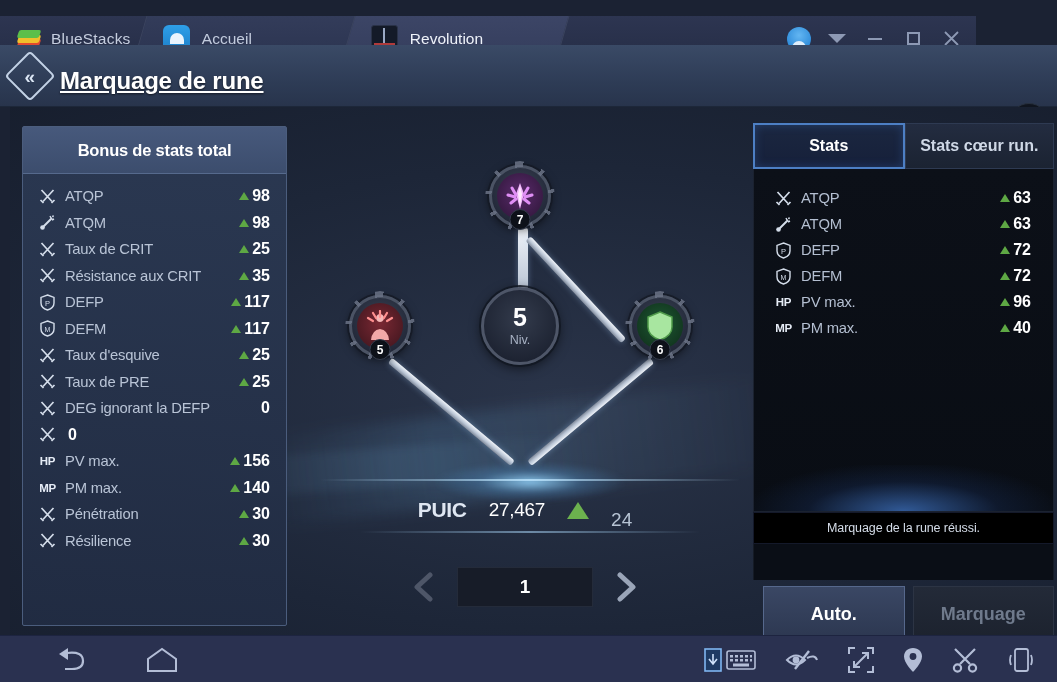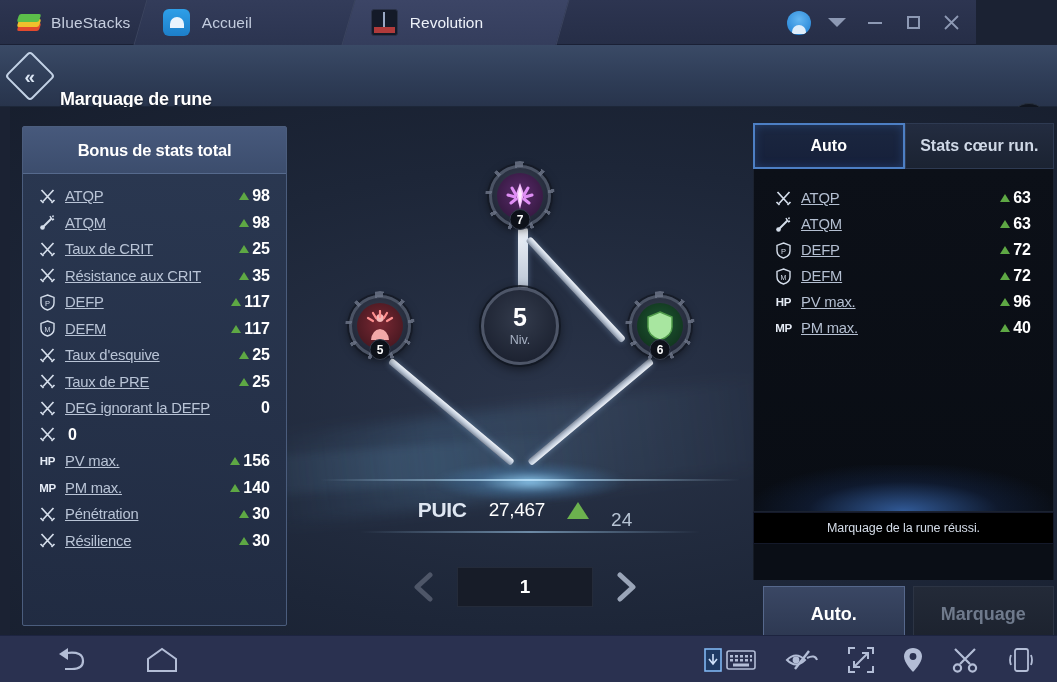--- a/index.html
+++ b/index.html
@@ -7,21 +7,21 @@
   body{
     font-family:"Liberation Sans", sans-serif;
     background:#1b2233;
     color:#e8edf5;
     -webkit-font-smoothing:antialiased;
   }
   #app{ position:relative; width:1057px; height:682px; }
 
   
   .bs-bar{
-    position:absolute; left:0; top:0; width:976px; height:45px;
+    position:absolute; left:0; top:16px; width:976px; height:45px;
     background:linear-gradient(180deg,#2d3551 0%,#262e47 100%);
     border-bottom:1px solid #1a2035;
   }
   .bs-brand{
     position:absolute; left:18px; top:0; height:45px;
     display:flex; align-items:center; gap:11px;
   }
   .bs-logo{ width:22px; height:20px; position:relative; }
   .bs-logo i{
     position:absolute; left:0; width:22px; height:8px; border-radius:2px;
@@ -90,24 +90,25 @@
   }
   .back-diamond{
     position:absolute; left:12px; top:13px; width:36px; height:36px;
     transform:rotate(45deg); border:2px solid #c3d2e6; border-radius:4px;
     display:flex; align-items:center; justify-content:center;
   }
   .back-diamond span{
     transform:rotate(-45deg); color:#dbe6f4; font-size:19px; line-height:1; font-weight:bold;
   }
   .g-title{
-    position:absolute; left:60px; top:54px; transform:translateY(-50%);
-    font-size:18px; font-weight:bold; color:#ffffff; letter-spacing:-.2px;
+    position:absolute; left:60px; top:36px; transform:translateY(-50%);
+    font-size:24px; font-weight:bold; color:#ffffff; letter-spacing:-.2px;
     text-shadow:0 1px 2px rgba(0,0,0,.6);
     white-space:nowrap;
+    text-decoration:underline;
   }
   .help-btn{
     position:absolute; left:281px; top:62px; width:26px; height:26px;
     border:2px solid #9fb0c9; border-radius:50%;
     display:flex; align-items:center; justify-content:center;
     color:#e2eaf5; font-size:16px; font-weight:bold;
   }
   .cur-bar{
     position:absolute; right:58px; top:58px; height:36px;
     display:flex; align-items:center;
@@ -185,21 +186,21 @@
   .lp-list{ padding:9px 0 0 0; }
   .stat-row{
     display:flex; align-items:center; height:26.5px; padding:0 16px 0 14px;
   }
   .st-ico{
     width:21px; flex:0 0 21px; display:flex; align-items:center; justify-content:center;
     margin-right:7px; color:#cfd8e6;
   }
   .st-ico svg{ display:block; }
   .st-ico.txt{ font-size:11.5px; font-weight:bold; letter-spacing:-.3px; color:#e6ecf6; }
-  .st-name{ flex:1; font-size:14.8px; color:#b9c4d6; letter-spacing:-.2px; white-space:nowrap;text-decoration:underline; }
+  .st-name{ flex:1; font-size:14.8px; color:#b9c4d6; letter-spacing:-.2px; white-space:nowrap; }
   .st-val{ font-size:16px; font-weight:bold; color:#ffffff; display:flex; align-items:center; gap:3px; }
   .up-tri{
     width:0;height:0;border-left:5px solid transparent;border-right:5px solid transparent;
     border-bottom:8px solid #5ea844;
   }
   .up-tri.hide{ visibility:hidden; width:0; border:none; }
 
   
   .center{
     position:absolute; left:290px; top:0; width:450px; height:528px;
@@ -689,21 +690,21 @@
         <div class="pg-arrow">
           <svg width="26" height="30" viewBox="0 0 26 30">
             <path d="M7 3 L20 15 L7 27" fill="none" stroke="#9aa5b8" stroke-width="5" stroke-linejoin="round" stroke-linecap="round"></path>
           </svg>
         </div>
       </div>
     </div>
 
     <div class="right-panel">
       <div class="tabs">
-        <div class="tab active">Auto</div>
+        <div class="tab active">Stats</div>
         <div class="tab">Stats cœur run.</div>
       </div>
       <div class="rp-body">
         <div id="right-stats">
             <div class="rp-row">
               <span class="st-ico">
                 <svg width="17" height="17" viewBox="0 0 17 17">
                   <path d="M2.5 2 L13 13.5 M14.5 2 L4 13.5" stroke="#d4ddea" stroke-width="1.7" fill="none"></path>
                   <path d="M1.5 12 L4.5 15 M15.5 12 L12.5 15" stroke="#d4ddea" stroke-width="1.7" fill="none"></path>
                 </svg>

